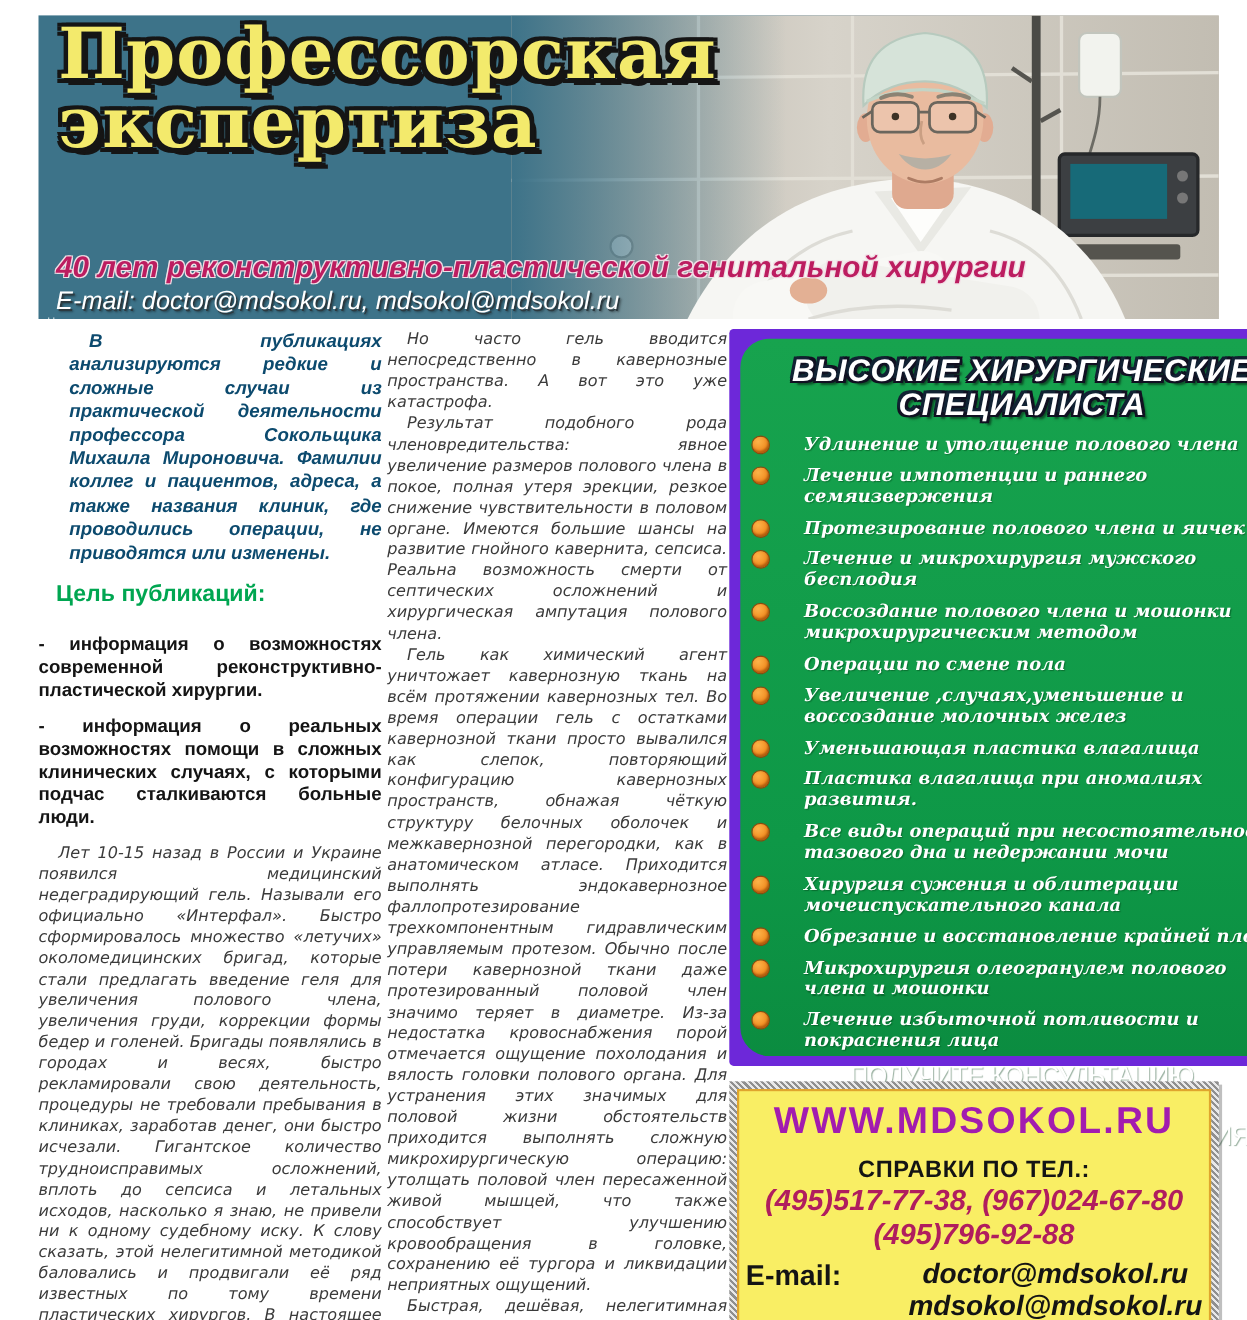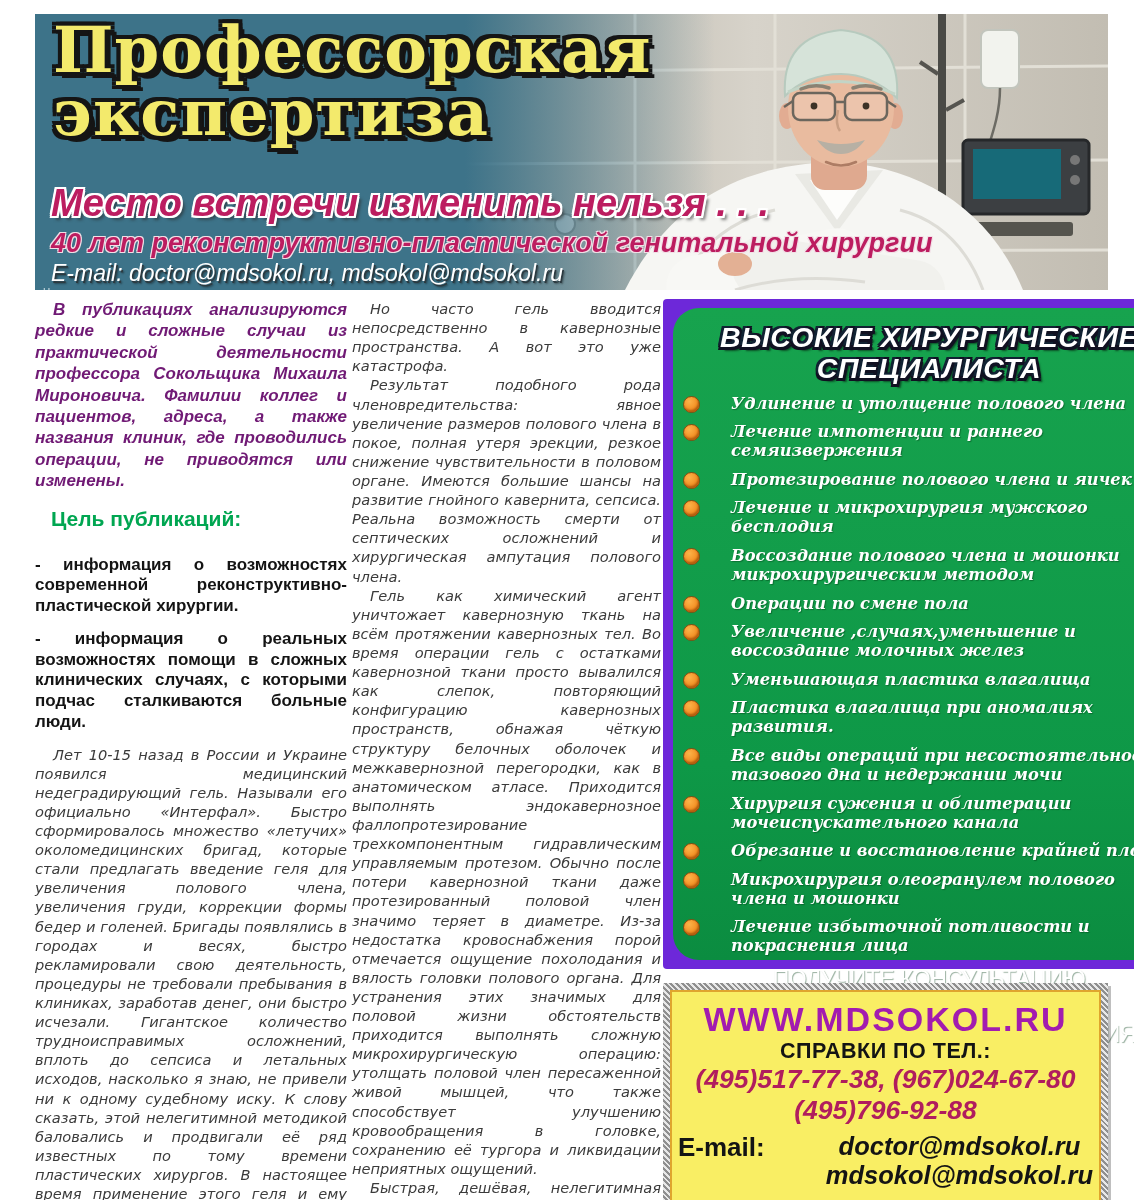--- a/index.html
+++ b/index.html
@@ -40,21 +40,21 @@
   }
   .disclaimer { position:absolute; left:8px; top:273px; font-size:10px; color:#cfe0e5; }
 
   
   .col { position:absolute; top:299px; }
   .col-left { left:35px; width:312px; }
   .col-mid  { left:352px; width:309px; }
 
   .p-intro {
     font-weight:bold; font-style:italic; font-size:17px; line-height:1.26;
-    color:#701a75; text-align:justify; text-indent:18px;
+    color:#0c4a6e; text-align:justify; text-indent:18px;margin-left:28px;
   }
   .h-goal { color:#00a651; font-weight:bold; font-size:21px; margin:15px 0 24px; text-indent:16px; }
   .p-goal { font-weight:bold; font-size:17px; line-height:1.22; color:#141414; text-align:justify; margin-bottom:12px; }
   .p-body {
     font-family:"DejaVu Sans", sans-serif; font-style:italic;
     font-size:14.6px; line-height:1.31; color:#3b3b3b; text-align:justify; text-indent:18px;
   }
   .p-body + .p-body { margin-top:0; }
 
   
@@ -97,21 +97,21 @@
   }
 
   
   .contact-outer {
     position:absolute; left:663px; top:983px; width:445px;
     background:repeating-linear-gradient(45deg,#8f8f8f 0 2px,#e8e8e8 2px 4px);
     padding:7px; box-shadow:3px 3px 0 rgba(0,0,0,.25);
   }
   .contact-inner { background:#f9ee64; border:2px solid #dfa52e; padding:8px 6px 10px; text-align:center; }
   .cb-url { font-weight:800; font-size:34px; letter-spacing:2px; color:#a21caf; }
-  .cb-label { font-weight:bold; font-size:21.5px; letter-spacing:0.5px; color:#141414; margin-top:0; }
+  .cb-label { font-weight:bold; font-size:21.5px; letter-spacing:0.5px; color:#141414; margin-top:12px; }
   .cb-phone { font-weight:bold; font-style:italic; font-size:26.5px; line-height:1.18; color:#b01d5e; white-space:nowrap; }
   .cb-email-row { display:flex; justify-content:space-between; align-items:flex-start; gap:28px; margin-top:5px; }
   .cb-email-label { font-weight:bold; font-size:26px; color:#141414; }
   .cb-emails { font-weight:bold; font-style:italic; font-size:25.5px; line-height:1.15; color:#141414; text-align:center; }
 </style>
 </head>
 <body>
 
 <div class="page">
 
@@ -185,21 +185,20 @@
           <path d="M700,276 Q760,258 830,268" fill="none" stroke="#dddcd6" stroke-width="3"></path>
         </g>
       </g>
     </svg>
 
     <div class="hdr-text">
       <div class="main-title">
         <div>Профессорская</div>
         <div>экспертиза</div>
       </div>
-      <div class="slogan">Место встречи изменить нельзя . . .</div>
       <div class="subtitle">40 лет реконструктивно-пластической генитальной хирургии</div>
       <div class="email-line">E-mail: doctor@mdsokol.ru, mdsokol@mdsokol.ru</div>
       <div class="disclaimer">На правах рекламы</div>
     </div>
   </div>
 
   <div class="col col-left">
     <p class="p-intro">В публикациях анализируются редкие и сложные случаи из практической деятельности профессора Сокольщика Михаила Мироновича. Фамилии коллег и пациентов, адреса, а также названия клиник, где проводились операции, не приводятся или изменены.</p>
     <h2 class="h-goal">Цель публикаций:</h2>
     <p class="p-goal">- информация о возможностях современной реконструктивно-пластической хирургии.</p>

